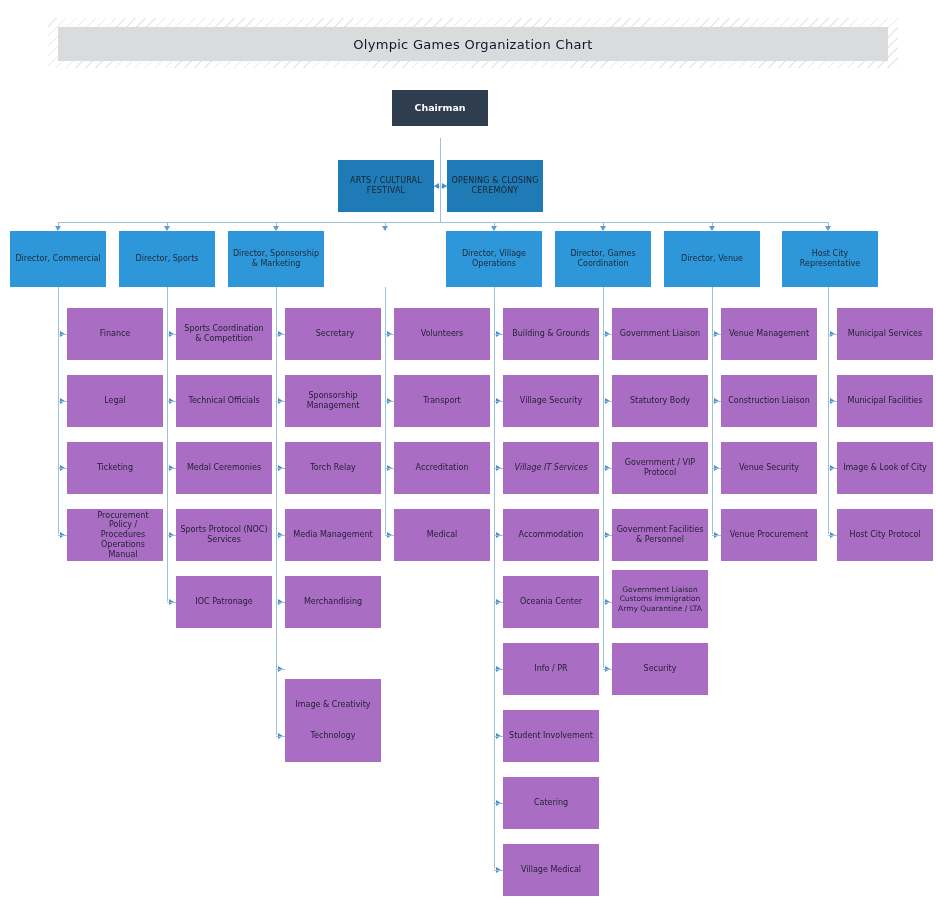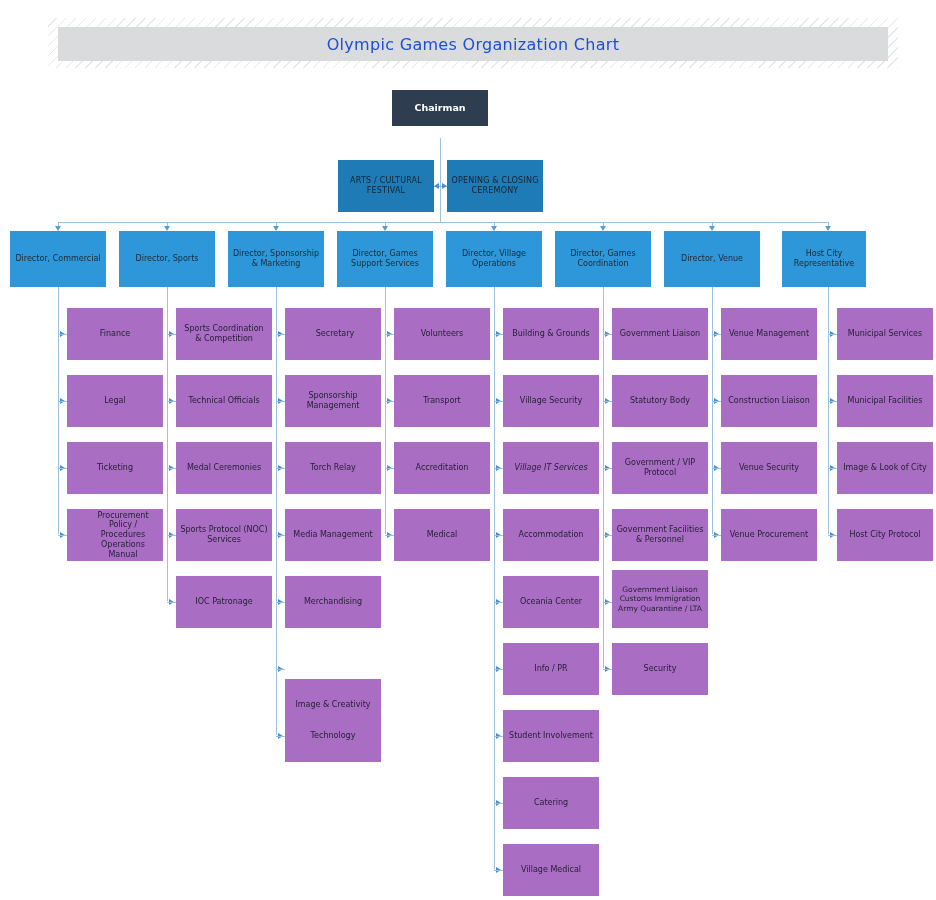--- a/index.html
+++ b/index.html
@@ -22,21 +22,21 @@
         #ffffff 1px, #ffffff 7px);
     box-sizing:border-box;
   }
   .title-inner{
     position:absolute;left:58px;top:27px;width:830px;height:34px;
     background:#d9dbdc;
     display:flex;align-items:center;justify-content:center;
     box-sizing:border-box;
   }
   .title-text{
-    font-size:16px;color:#1d4ed8;letter-spacing:.3px;
+    font-size:13px;color:#0f172a;letter-spacing:.3px;
     font-family:"DejaVu Sans","Liberation Sans",sans-serif;
   }
 
   
   .node{
     position:absolute;box-sizing:border-box;
     display:flex;align-items:center;justify-content:center;
     text-align:center;line-height:1.22;
     padding:2px 4px;
   }
@@ -120,23 +120,20 @@
   </div>
 
   <div class="ln ln-v" style="left:276px;top:222px;height:6px;"></div>
   <div class="arrow-down" style="left:272.5px;top:226px;"></div>
   <div class="node node-director" style="left:228px;top:231px;width:96px;height:56px;">
     <span>Director, Sponsorship &amp; Marketing</span>
   </div>
 
   <div class="ln ln-v" style="left:385px;top:222px;height:6px;"></div>
   <div class="arrow-down" style="left:381.5px;top:226px;"></div>
-  <div class="node node-director" style="left:337px;top:231px;width:96px;height:56px;">
-    <span>Director, Games Support Services</span>
-  </div>
 
   <div class="ln ln-v" style="left:494px;top:222px;height:6px;"></div>
   <div class="arrow-down" style="left:490.5px;top:226px;"></div>
   <div class="node node-director" style="left:446px;top:231px;width:96px;height:56px;">
     <span>Director, Village Operations</span>
   </div>
 
   <div class="ln ln-v" style="left:603px;top:222px;height:6px;"></div>
   <div class="arrow-down" style="left:599.5px;top:226px;"></div>
   <div class="node node-director" style="left:555px;top:231px;width:96px;height:56px;">
@@ -144,21 +141,21 @@
   </div>
 
   <div class="ln ln-v" style="left:712px;top:222px;height:6px;"></div>
   <div class="arrow-down" style="left:708.5px;top:226px;"></div>
   <div class="node node-director" style="left:664px;top:231px;width:96px;height:56px;">
     <span>Director, Venue</span>
   </div>
 
   <div class="ln ln-v" style="left:828px;top:222px;height:6px;"></div>
   <div class="arrow-down" style="left:824.5px;top:226px;"></div>
-  <div class="node node-director" style="left:782px;top:231px;width:84px;height:56px;">
+  <div class="node node-director" style="left:782px;top:231px;width:96px;height:56px;">
     <span>Host City Representative</span>
   </div>
 
   <div class="ln ln-v" style="left:58px;top:287px;height:247px;"></div>
   <div class="ln ln-v" style="left:167px;top:287px;height:314px;"></div>
   <div class="ln ln-v" style="left:276px;top:287px;height:448px;"></div>
   <div class="ln ln-v" style="left:385px;top:287px;height:247px;"></div>
   <div class="ln ln-v" style="left:494px;top:287px;height:582px;"></div>
   <div class="ln ln-v" style="left:603px;top:287px;height:381px;"></div>
   <div class="ln ln-v" style="left:712px;top:287px;height:247px;"></div>

